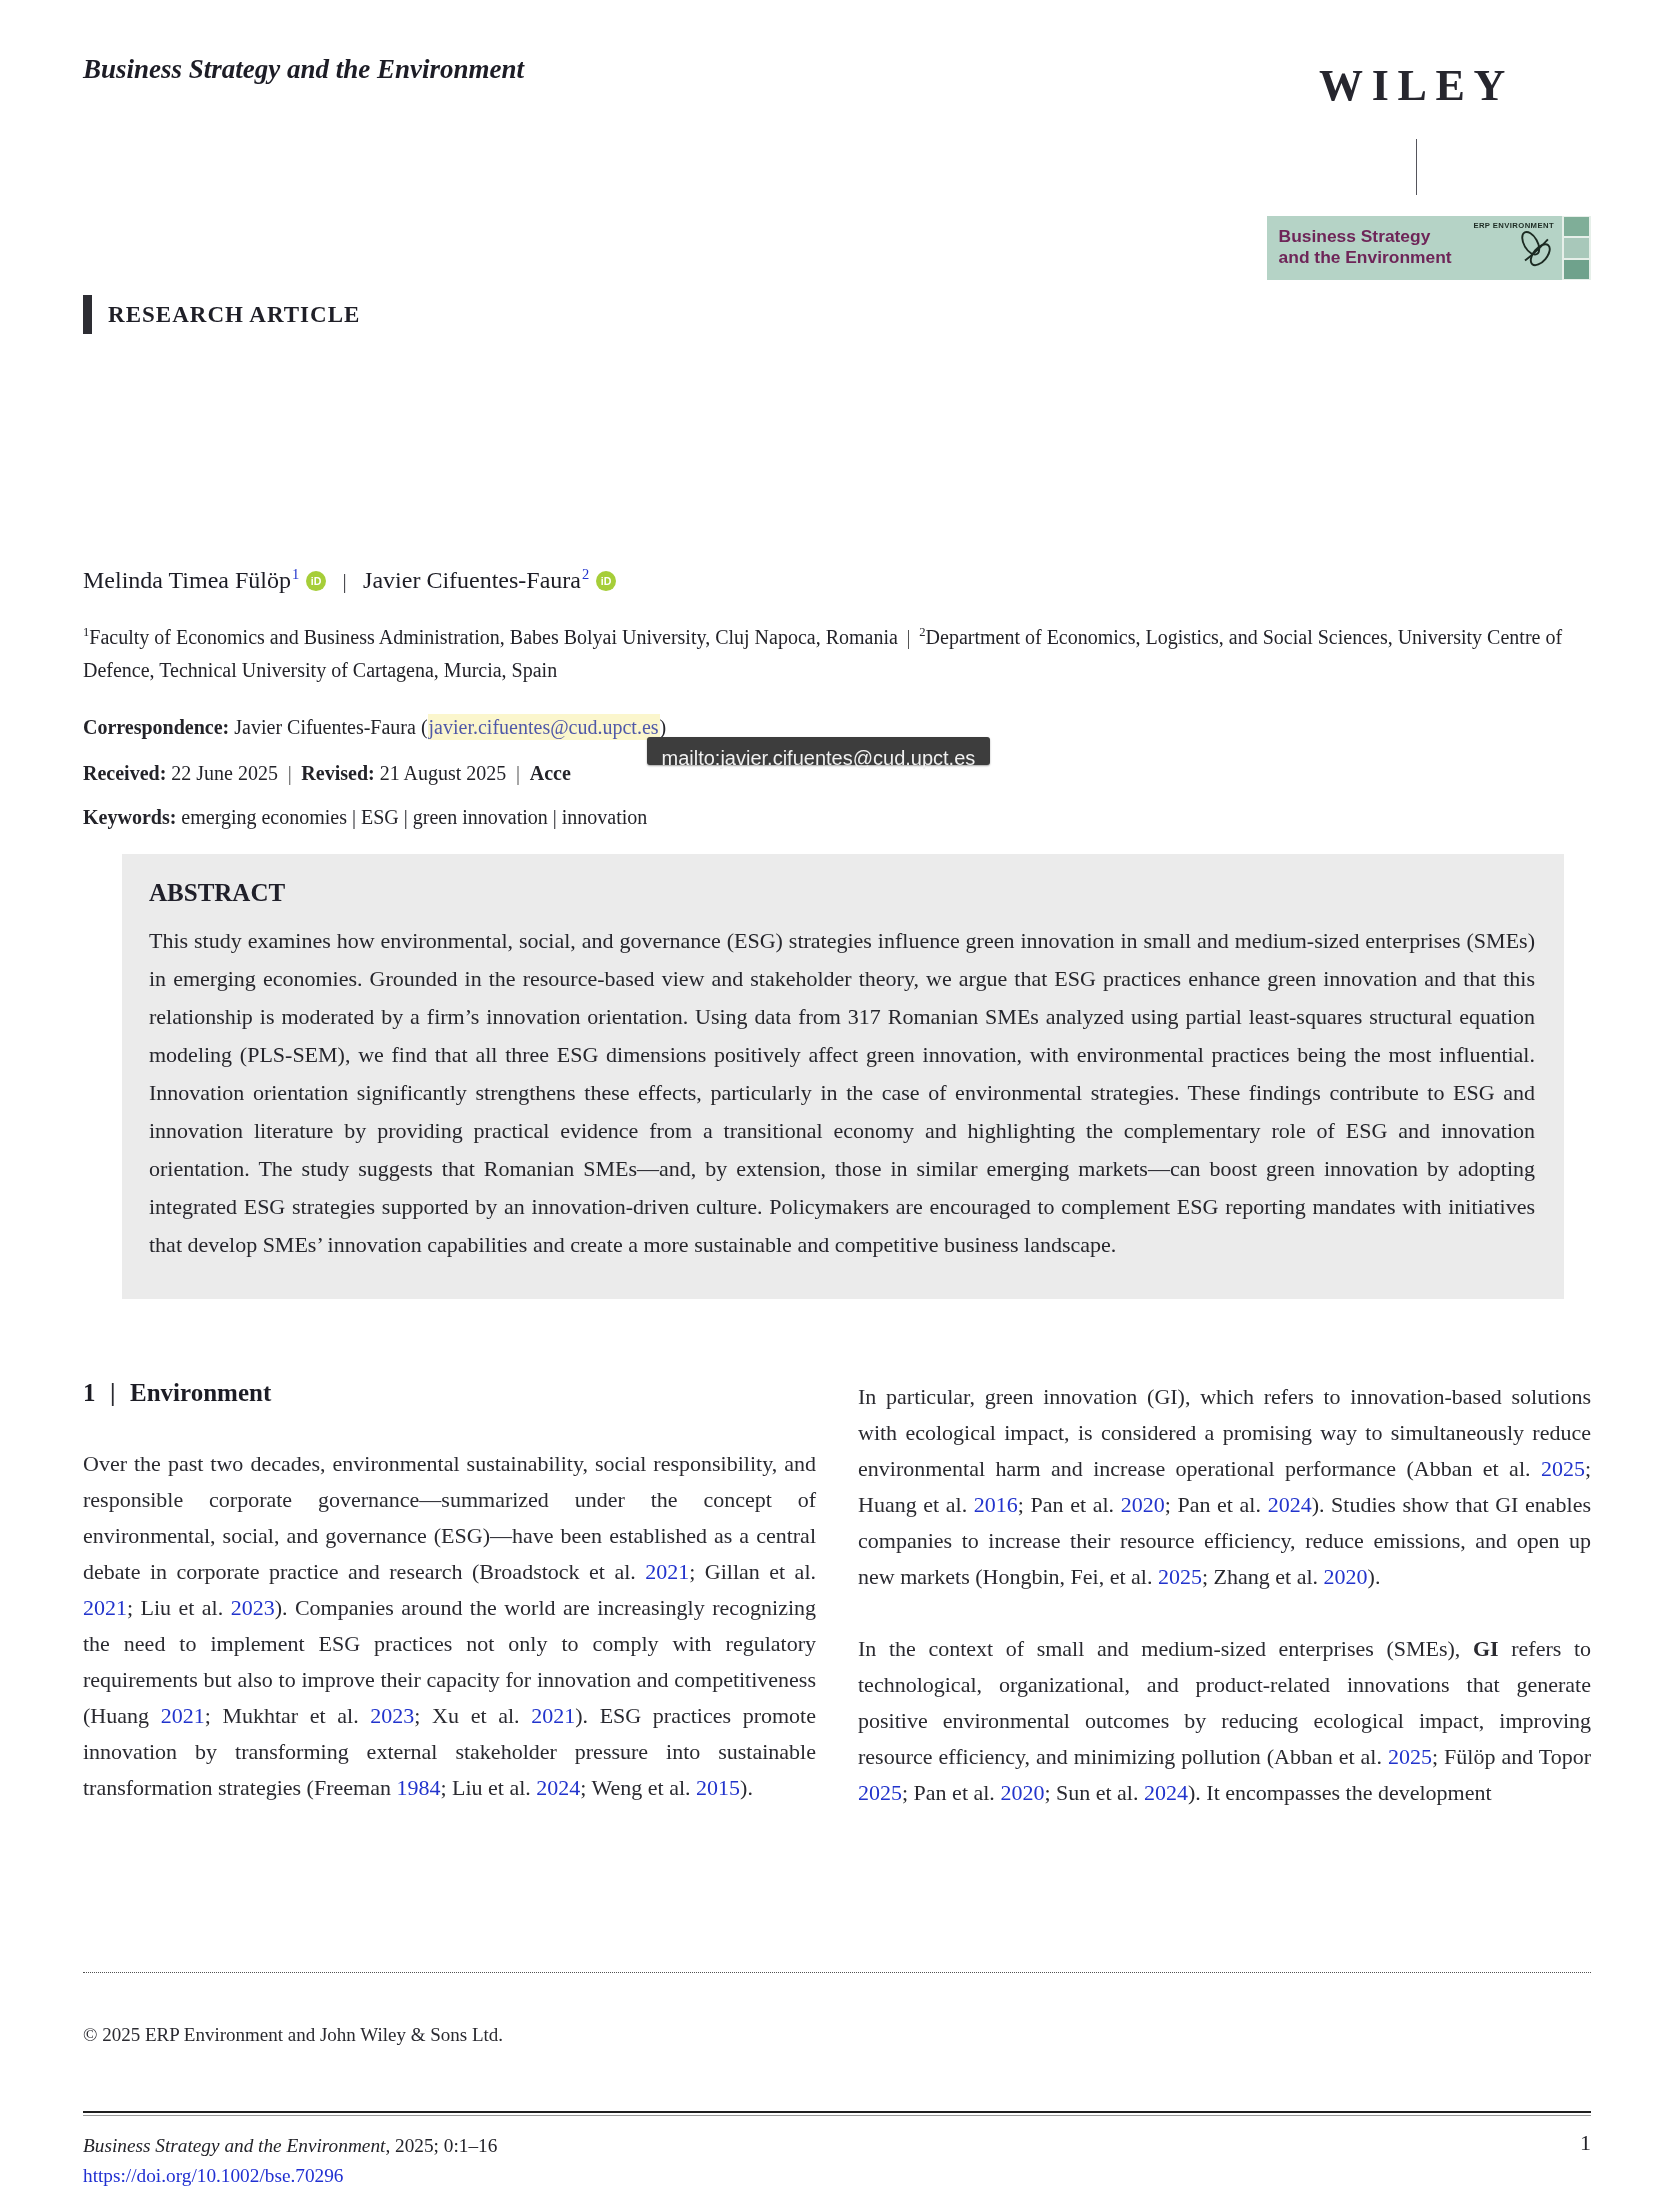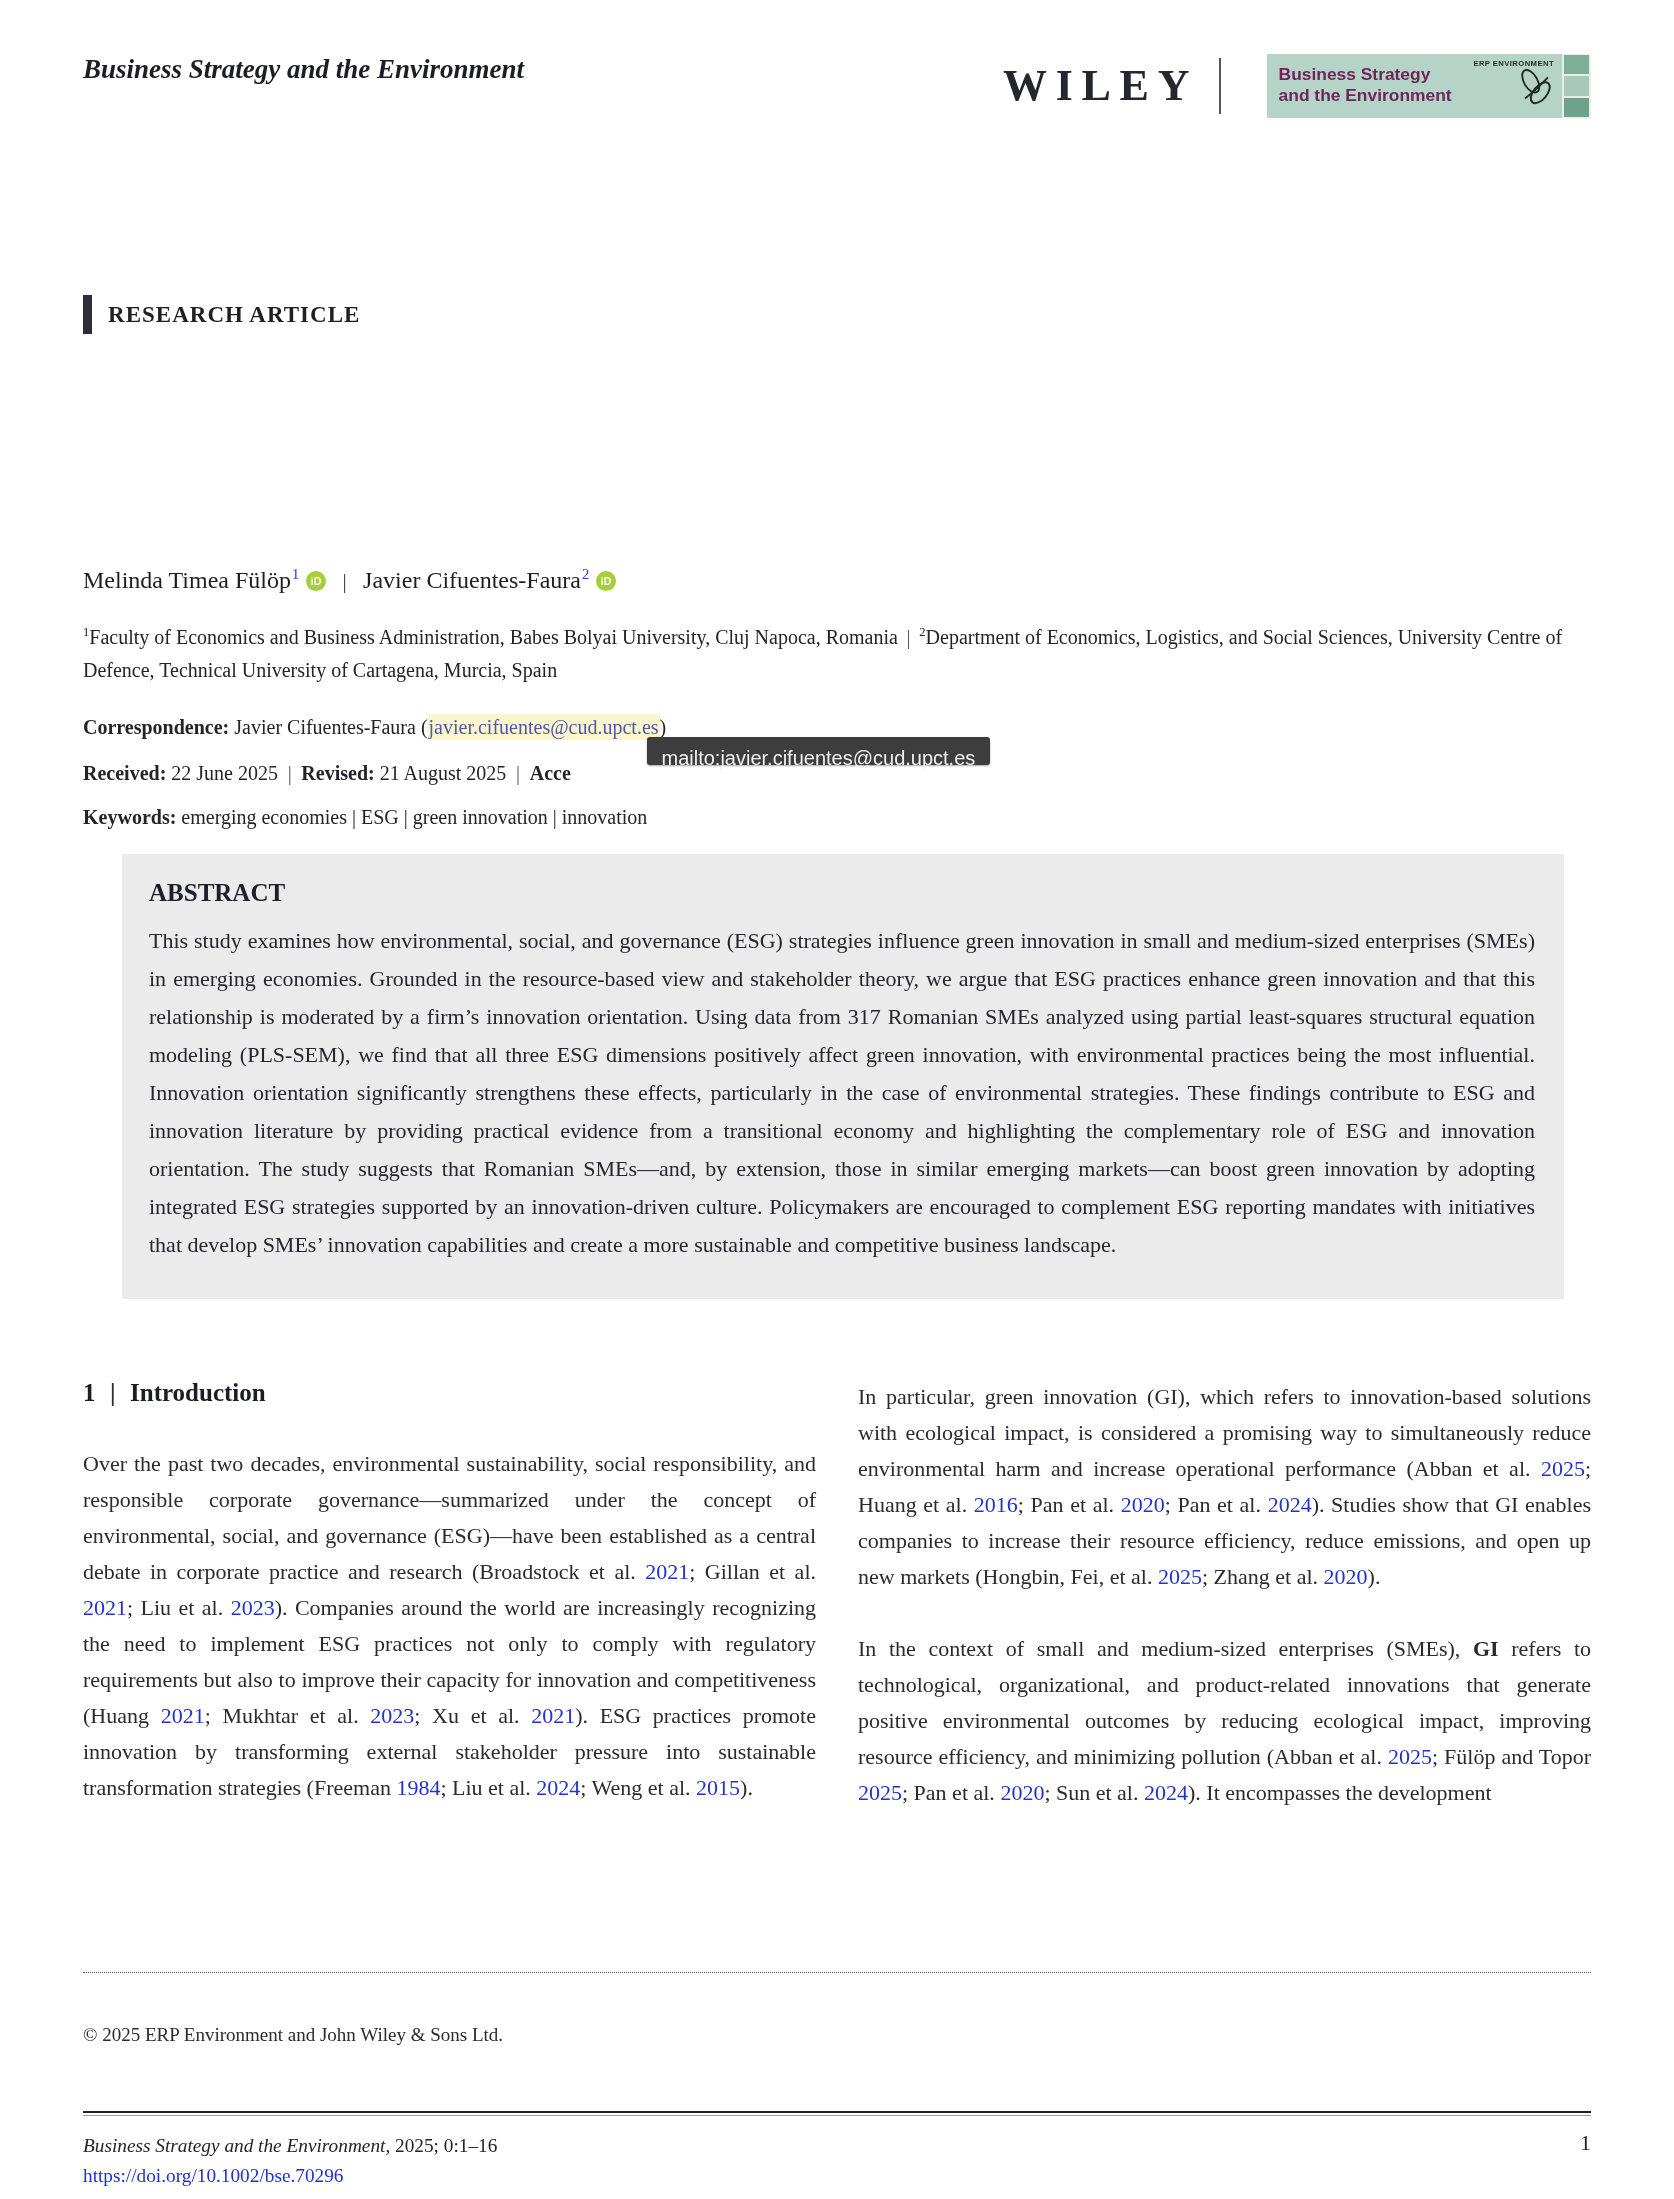--- a/index.html
+++ b/index.html
@@ -7,21 +7,21 @@
     --abstract_bg:#ebebeb; --tooltip_bg:#3d3d3d; --email_highlight:#fbf6cd;
     --badge_bg:#b5d3c6; --badge_text:#6e2558;
   }
   html,body{margin:0;padding:0;background:#ffffff;}
   .page{position:relative;width:1674px;height:2199px;background:#ffffff;overflow:hidden;
         font-family:"Liberation Serif","DejaVu Serif",serif;color:#26262c;}
 
   
   .header-journal{position:absolute;left:83px;top:54px;font-size:27px;font-weight:700;
                   font-style:italic;color:#1d1d26;}
-  .header-right{position:absolute;right:83px;top:54px;display:flex;align-items:center;gap:21px;}
+  .header-right{position:absolute;right:83px;top:54px;display:flex;align-items:center;gap:21px;flex-direction:column;}
   .wiley{font-size:44px;font-weight:700;letter-spacing:8.7px;color:#26262e;line-height:64px;}
   .header-divider{width:1.9px;height:56px;background:#55555c;}
   .badge{position:relative;width:324px;height:64px;background:var(--badge_bg);overflow:hidden;margin-left:25px;}
   .badge-text{position:absolute;left:11.6px;top:9.7px;font-family:"Liberation Sans","DejaVu Sans",sans-serif;
               font-size:17.4px;line-height:21px;font-weight:700;color:var(--badge_text);}
   .badge-corner{position:absolute;right:37px;top:4.8px;font-family:"Liberation Sans","DejaVu Sans",sans-serif;
                 font-size:7.7px;letter-spacing:0.4px;font-weight:700;color:#1d2b23;}
   .badge-art{position:absolute;right:35px;top:11.6px;}
   .badge-strip{position:absolute;right:0;top:0;width:29px;height:100%;display:flex;
                flex-direction:column;background:#e6efe9;}
@@ -134,21 +134,21 @@
     <span class="meta-label">Keywords:</span><span> emerging economies | ESG | green innovation | innovation</span>
   </div>
 
   <div class="abstract">
     <h2>ABSTRACT</h2>
     <p>This study examines how environmental, social, and governance (ESG) strategies influence green innovation in small and medium-sized enterprises (SMEs) in emerging economies. Grounded in the resource-based view and stakeholder theory, we argue that ESG practices enhance green innovation and that this relationship is moderated by a firm’s innovation orientation. Using data from 317 Romanian SMEs analyzed using partial least-squares structural equation modeling (PLS-SEM), we find that all three ESG dimensions positively affect green innovation, with environmental practices being the most influential. Innovation orientation significantly strengthens these effects, particularly in the case of environmental strategies. These findings contribute to ESG and innovation literature by providing practical evidence from a transitional economy and highlighting the complementary role of ESG and innovation orientation. The study suggests that Romanian SMEs—and, by extension, those in similar emerging markets—can boost green innovation by adopting integrated ESG strategies supported by an innovation-driven culture. Policymakers are encouraged to complement ESG reporting mandates with initiatives that develop SMEs’ innovation capabilities and create a more sustainable and competitive business landscape.</p>
   </div>
 
   <div class="intro">
     <div class="col">
-      <h3 class="sec-heading"><span>1</span><span class="hbar">|</span><span>Introduction</span></h3>
+      <h3 class="sec-heading"><span>1</span><span class="hbar">|</span><span>Environment</span></h3>
       <div>
           <p class="body-para">Over the past two decades, environmental sustainability, social responsibility, and responsible corporate governance—summarized under the concept of environmental, social, and governance (ESG)—have been established as a central debate in corporate practice and research (Broadstock et al. <span class="cite">2021</span>; Gillan et al. <span class="cite">2021</span>; Liu et al. <span class="cite">2023</span>). Companies around the world are increasingly recognizing the need to implement ESG practices not only to comply with regulatory requirements but also to improve their capacity for innovation and competitiveness (Huang <span class="cite">2021</span>; Mukhtar et al. <span class="cite">2023</span>; Xu et al. <span class="cite">2021</span>). ESG practices promote innovation by transforming external stakeholder pressure into sustainable transformation strategies (Freeman <span class="cite">1984</span>; Liu et al. <span class="cite">2024</span>; Weng et al. <span class="cite">2015</span>).</p>
         </div>
     </div>
     <div class="col">
       <div>
           <p class="body-para">In particular, green innovation (GI), which refers to innovation-based solutions with ecological impact, is considered a promising way to simultaneously reduce environmental harm and increase operational performance (Abban et al. <span class="cite">2025</span>; Huang et al. <span class="cite">2016</span>; Pan et al. <span class="cite">2020</span>; Pan et al. <span class="cite">2024</span>). Studies show that GI enables companies to increase their resource efficiency, reduce emissions, and open up new markets (Hongbin, Fei, et al. <span class="cite">2025</span>; Zhang et al. <span class="cite">2020</span>).</p>
           <p class="body-para">In the context of small and medium-sized enterprises (SMEs), <span class="b">GI</span> refers to technological, organizational, and product-related innovations that generate positive environmental outcomes by reducing ecological impact, improving resource efficiency, and minimizing pollution (Abban et al. <span class="cite">2025</span>; Fülöp and Topor <span class="cite">2025</span>; Pan et al. <span class="cite">2020</span>; Sun et al. <span class="cite">2024</span>). It encompasses the development</p>
         </div>
     </div>

